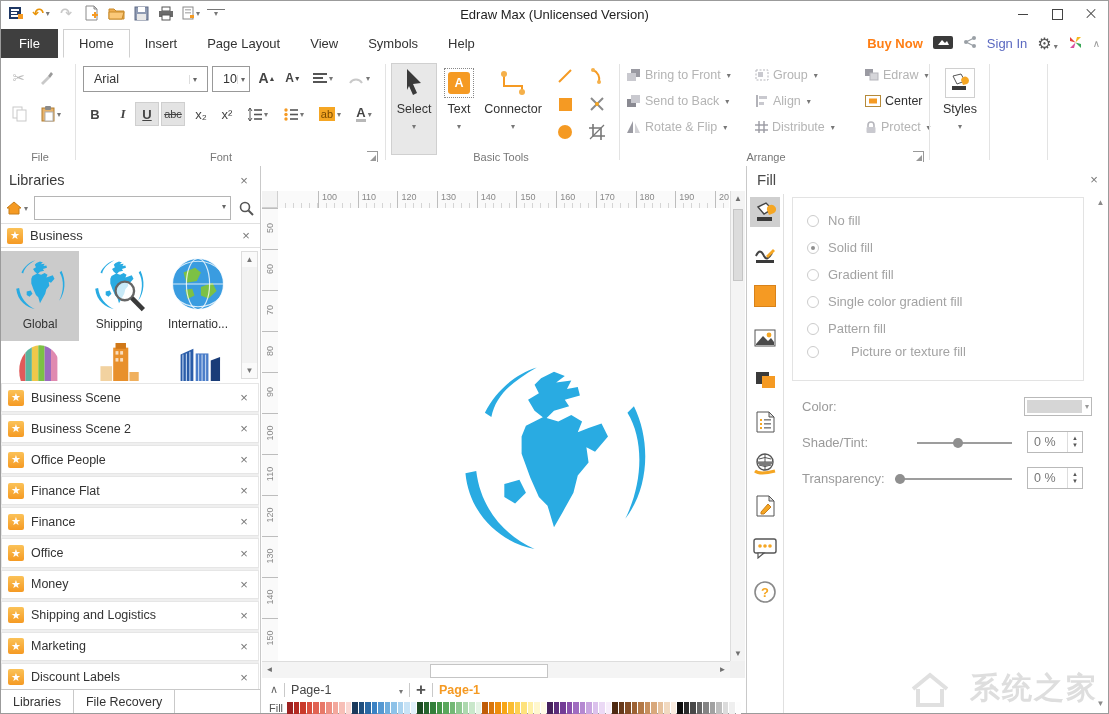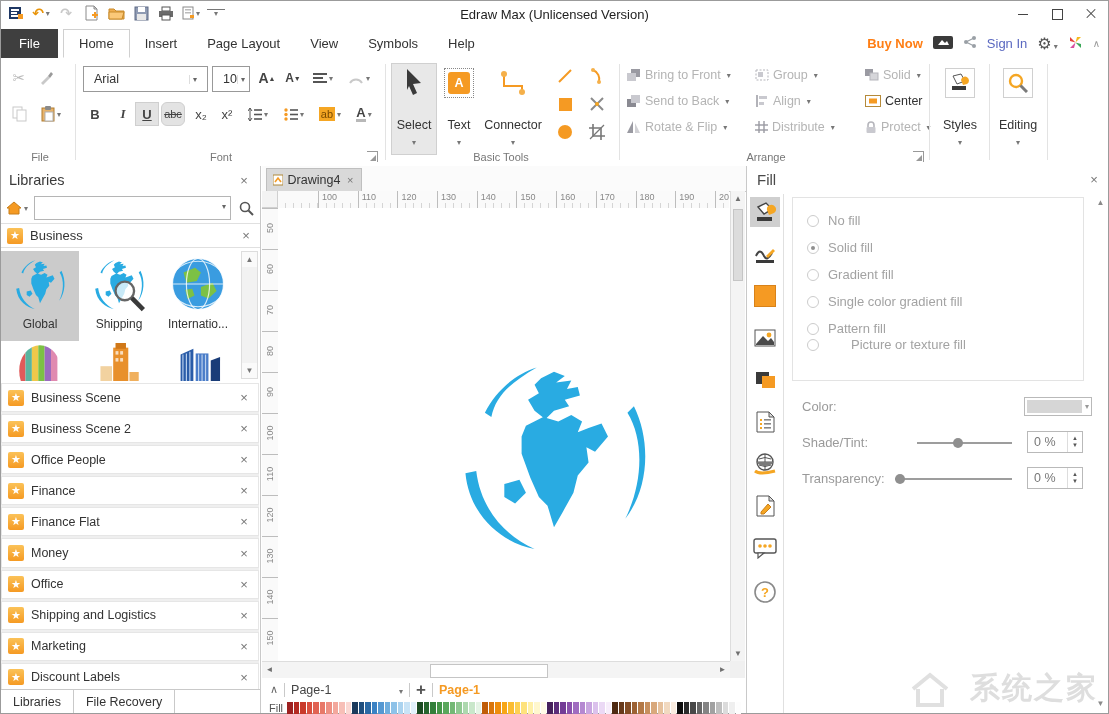--- a/index.html
+++ b/index.html
@@ -33,21 +33,21 @@
   .glabel{position:absolute;bottom:3px;font-size:11px;color:#777;text-align:center;}
   .launcher{position:absolute;bottom:4px;width:10px;height:10px;border-left:1px solid #999;border-bottom:1px solid #999;transform:rotate(180deg);}
   .launcher::after{content:"";position:absolute;left:1px;top:1px;border:3px solid transparent;border-left-color:#999;border-top-color:#999;}
   .combo{position:absolute;height:26px;border:1px solid #999;background:#fff;font-size:12.5px;display:flex;align-items:center;padding:0 10px;box-sizing:border-box;}
   .combo .cval{flex:1;}
   .combo::after{content:"▾";font-size:8px;color:#666;border-left:1px solid #ddd;padding-left:3px;}
   .fbtn{position:absolute;width:24px;height:24px;display:flex;align-items:center;justify-content:center;font-size:13px;color:#444;}
   .fbtn.on{background:#e3e3e3;border:1px solid #cfcfcf;box-sizing:border-box;}
   .fbtn.dim{color:#bbb;}
   .bigbtn{position:absolute;top:5px;height:92px;width:46px;display:flex;flex-direction:column;align-items:center;justify-content:flex-start;font-size:12.5px;color:#333;}
-  .bigbtn .blabel{margin-top:20px;}
+  .bigbtn .blabel{margin-top:4px;}
   .bigbtn .bcaret{margin-top:2px;}
   .bigbtn.sel{background:#e8e8e8;border:1px solid #d0d0d0;box-sizing:border-box;}
   .arr-item{display:flex;align-items:center;gap:4px;font-size:12.5px;color:#b4b4b4;height:22px;}
   .arr-item.enabled{color:#333;}
   .smic{flex:0 0 auto;}
   
   .main{position:absolute;left:0;top:165px;right:0;bottom:0;background:#fff;}
   
   .leftpanel{position:absolute;left:0;top:0;width:260px;bottom:0;background:#fff;border-right:1px solid #c9c9c9;box-sizing:border-box;}
   .lp-title{position:absolute;left:8px;top:6px;font-size:14.5px;color:#3a3a3a;}
@@ -297,21 +297,21 @@
       </span>
       <span class="fbtn dim caret" style="left:342px;top:8px;width:32px;">
         <svg width="16" height="12">
             <path d="M2,11 A7,7 0 0 1 14,11" fill="none" stroke="#c9c9c9" stroke-width="2"></path>
           </svg>
       </span>
 
       <span class="fbtn" style="left:82px;top:44px;font-weight:bold;">B</span>
       <span class="fbtn" style="left:110px;top:44px;font-style:italic;font-family:'Liberation Serif',serif;font-weight:bold;">I</span>
       <span class="fbtn on" style="left:134px;top:44px;text-decoration:underline;font-weight:bold;">U</span>
-      <span class="fbtn on" style="left:160px;top:44px;text-decoration:line-through;font-size:11px;border-radius:6px;">abc</span>
+      <span class="fbtn on" style="left:160px;top:44px;text-decoration:line-through;font-size:11px;">abc</span>
       <span class="fbtn" style="left:188px;top:44px;">x₂</span>
       <span class="fbtn" style="left:214px;top:44px;">x²</span>
       <span class="fbtn caret" style="left:240px;top:44px;width:34px;">
         <svg width="14" height="13">
             <g stroke="#555" stroke-width="1.6">
               <line x1="6" y1="2" x2="14" y2="2"></line>
               <line x1="6" y1="6.5" x2="14" y2="6.5"></line>
               <line x1="6" y1="11" x2="14" y2="11"></line>
             </g>
             <path d="M2,0 L2,13 M0,3 L2,0 4,3 M0,10 L2,13 4,10" stroke="#555" fill="none"></path>
@@ -417,21 +417,21 @@
               <rect x="1" y="1" width="12" height="10" fill="none" stroke="#b5b5bb" stroke-dasharray="2,1.5"></rect>
               <rect x="3" y="3" width="5" height="5" fill="#c9c9cf"></rect>
             </svg>
             <span>Group</span>
           </span>
         <span class="arr-item caret">
             <svg class="smic" width="14" height="12">
               <rect x="0" y="0" width="8" height="7" fill="#9a9aa2"></rect>
               <rect x="5" y="4" width="8" height="7" fill="#d6d6da" stroke="#b5b5bb"></rect>
             </svg>
-            <span>Solid</span>
+            <span>Edraw</span>
           </span>
         <span class="arr-item caret">
             <svg class="smic" width="14" height="12">
               <rect x="0" y="4" width="9" height="8" fill="#8a8a92"></rect>
               <rect x="4" y="0" width="9" height="8" fill="#c9c9cf"></rect>
             </svg>
             <span>Send to Back</span>
           </span>
         <span class="arr-item caret">
             <svg class="smic" width="14" height="12">
@@ -484,30 +484,20 @@
         <svg width="22" height="22">
             <path d="M4,4 L12,2 L16,9 L8,12 Z" fill="#fff" stroke="#555"></path>
             <path d="M12,8 a4,4 0 1 1 6,4 l-4,1 z" fill="#f5a623"></path>
             <rect x="3" y="14" width="14" height="4" fill="#3a3a3a"></rect>
           </svg>
       </span>
       <span class="blabel">Styles</span>
       <span class="bcaret caret-lone"></span>
     </div>
     <div class="vsep" style="left:988px;"></div>
-    <div class="bigbtn" style="left:994px;">
-      <span style="margin-top:5px;width:28px;height:28px;border:1px solid #d0d0d0;display:flex;align-items:center;justify-content:center;">
-        <svg width="20" height="20">
-            <circle cx="8" cy="8" r="6" fill="none" stroke="#f5a623" stroke-width="2.4"></circle>
-            <line x1="12.5" y1="12.5" x2="19" y2="19" stroke="#7a7a7a" stroke-width="3"></line>
-          </svg>
-      </span>
-      <span class="blabel">Editing</span>
-      <span class="bcaret caret-lone"></span>
-    </div>
     <div class="vsep" style="left:1046px;"></div>
   </div>
 
   <div class="main">
 
     <div class="leftpanel">
       <div class="lp-title">Libraries</div>
       <span class="xicon lp-x"></span>
       <div class="searchrow">
         <span class="homebtn caret">
@@ -621,40 +611,40 @@
           <span class="lib-label">Business Scene 2</span>
           <span class="xicon"></span>
         </div>
           <div class="lib-row">
           <span class="star"></span>
           <span class="lib-label">Office People</span>
           <span class="xicon"></span>
         </div>
           <div class="lib-row">
           <span class="star"></span>
+          <span class="lib-label">Finance Flat</span>
+          <span class="xicon"></span>
+        </div>
+          <div class="lib-row">
+          <span class="star"></span>
           <span class="lib-label">Finance</span>
           <span class="xicon"></span>
         </div>
           <div class="lib-row">
           <span class="star"></span>
-          <span class="lib-label">Finance Flat</span>
+          <span class="lib-label">Office</span>
           <span class="xicon"></span>
         </div>
           <div class="lib-row">
           <span class="star"></span>
           <span class="lib-label">Money</span>
           <span class="xicon"></span>
         </div>
           <div class="lib-row">
           <span class="star"></span>
-          <span class="lib-label">Office</span>
-          <span class="xicon"></span>
-        </div>
-          <div class="lib-row">
-          <span class="star"></span>
           <span class="lib-label">Shipping and Logistics</span>
           <span class="xicon"></span>
         </div>
           <div class="lib-row">
           <span class="star"></span>
           <span class="lib-label">Marketing</span>
           <span class="xicon"></span>
         </div>
           <div class="lib-row">
           <span class="star"></span>
@@ -663,30 +653,20 @@
         </div>
         </div>
 
       <div class="lp-tabs">
         <span class="lp-tab">Libraries</span>
         <span class="lp-tab" style="border-left:none;">File Recovery</span>
       </div>
     </div>
 
     <div class="canvas">
-      <div class="tabbar">
-        <div class="dtab">
-          <svg width="12" height="12">
-              <rect x="0" y="1" width="10" height="10" fill="#fff" stroke="#b0893a"></rect>
-              <path d="M2,8 L5,4 8,8" stroke="#f59a23" fill="none" stroke-width="1.6"></path>
-            </svg>
-          <span style="flex:1;">Drawing4</span>
-          <span class="xicon" style="width:12px;height:12px;font-size:11px;"></span>
-        </div>
-      </div>
       <div class="rcorner"></div>
       <div class="hruler">
         <span class="hcell" style="flex:0 0 40px;border-left:none;"></span>
         <span style="display:contents;"><i class="hcell">
               <b class="num">100</b>
             </i><i class="hcell">
               <b class="num">110</b>
             </i><i class="hcell">
               <b class="num">120</b>
             </i><i class="hcell">
@@ -944,21 +924,21 @@
             <span>Gradient fill</span>
           </div>
         <div class="opt" style="top:96px;">
             <span class="radio"></span>
             <span>Single color gradient fill</span>
           </div>
         <div class="opt" style="top:123px;">
             <span class="radio"></span>
             <span>Pattern fill</span>
           </div>
-        <div class="opt" style="top:139px;gap:32px;">
+        <div class="opt" style="top:146px;gap:32px;">
             <span class="radio"></span>
             <span>Picture or texture fill</span>
           </div>
       </div>
 
       <span class="rp-row-label" style="left:55px;top:233px;">Color:</span>
       <span class="cswatch" style="left:277px;top:231px;">
           <span class="cfill"></span>
         </span>
 

